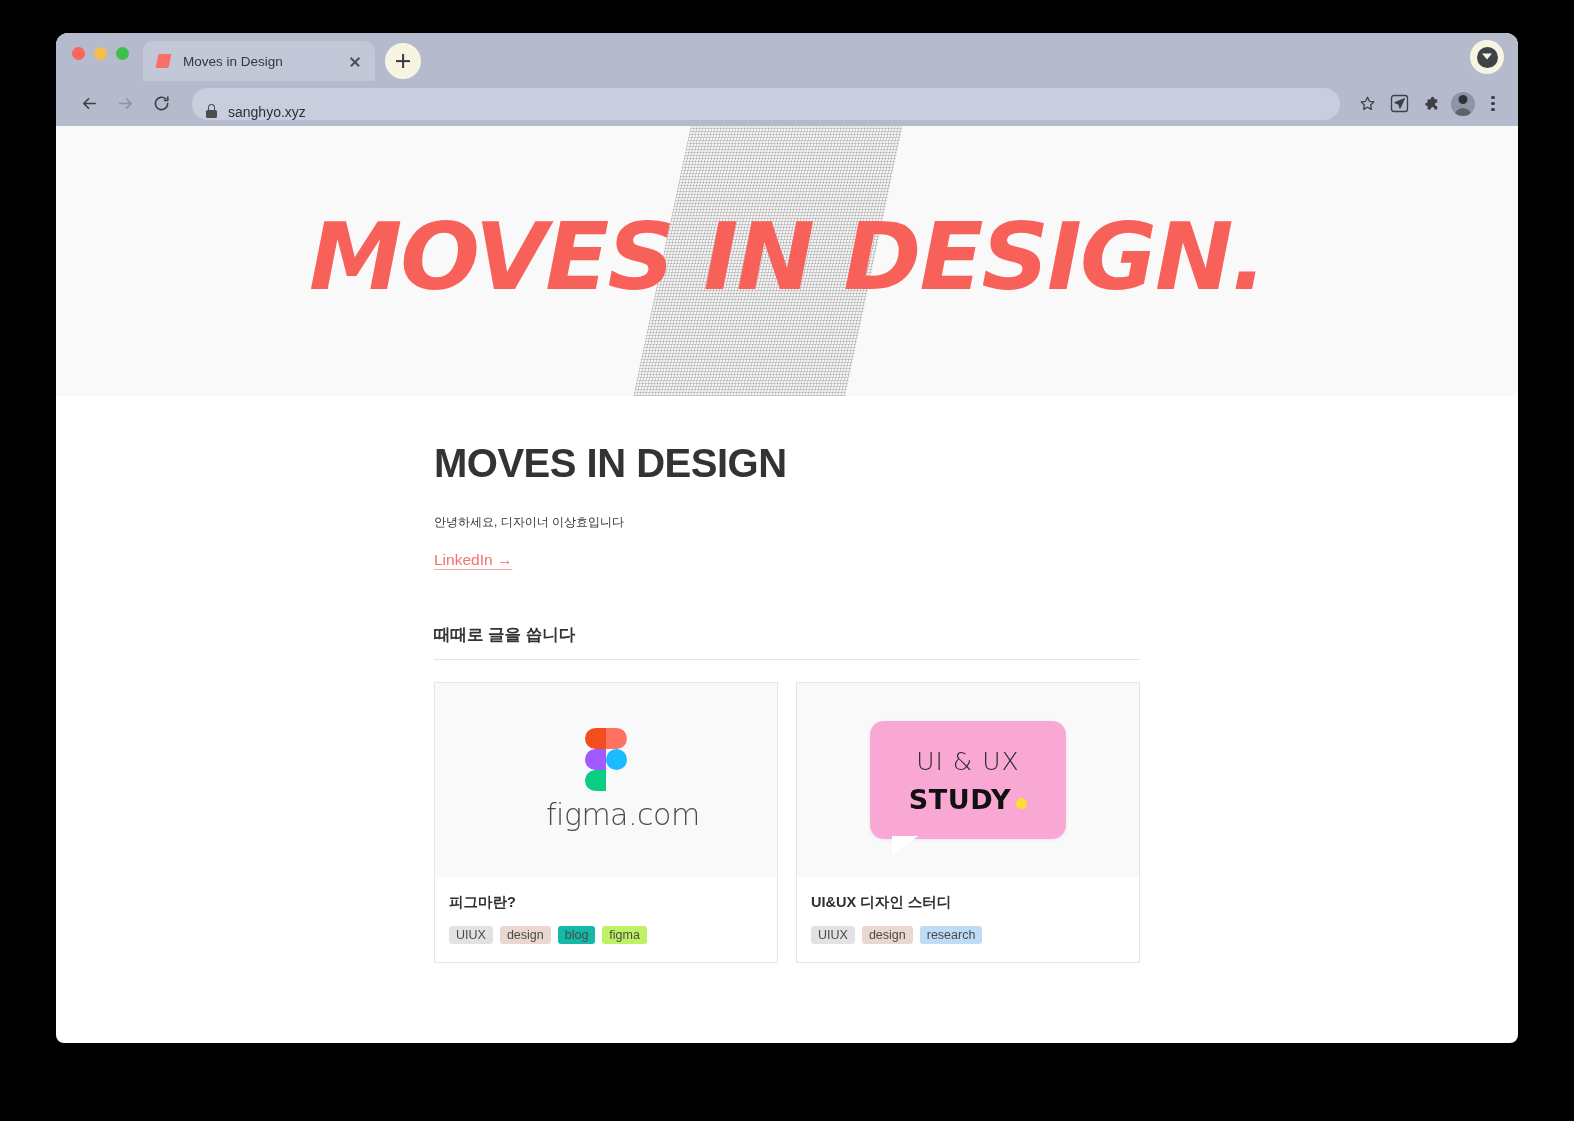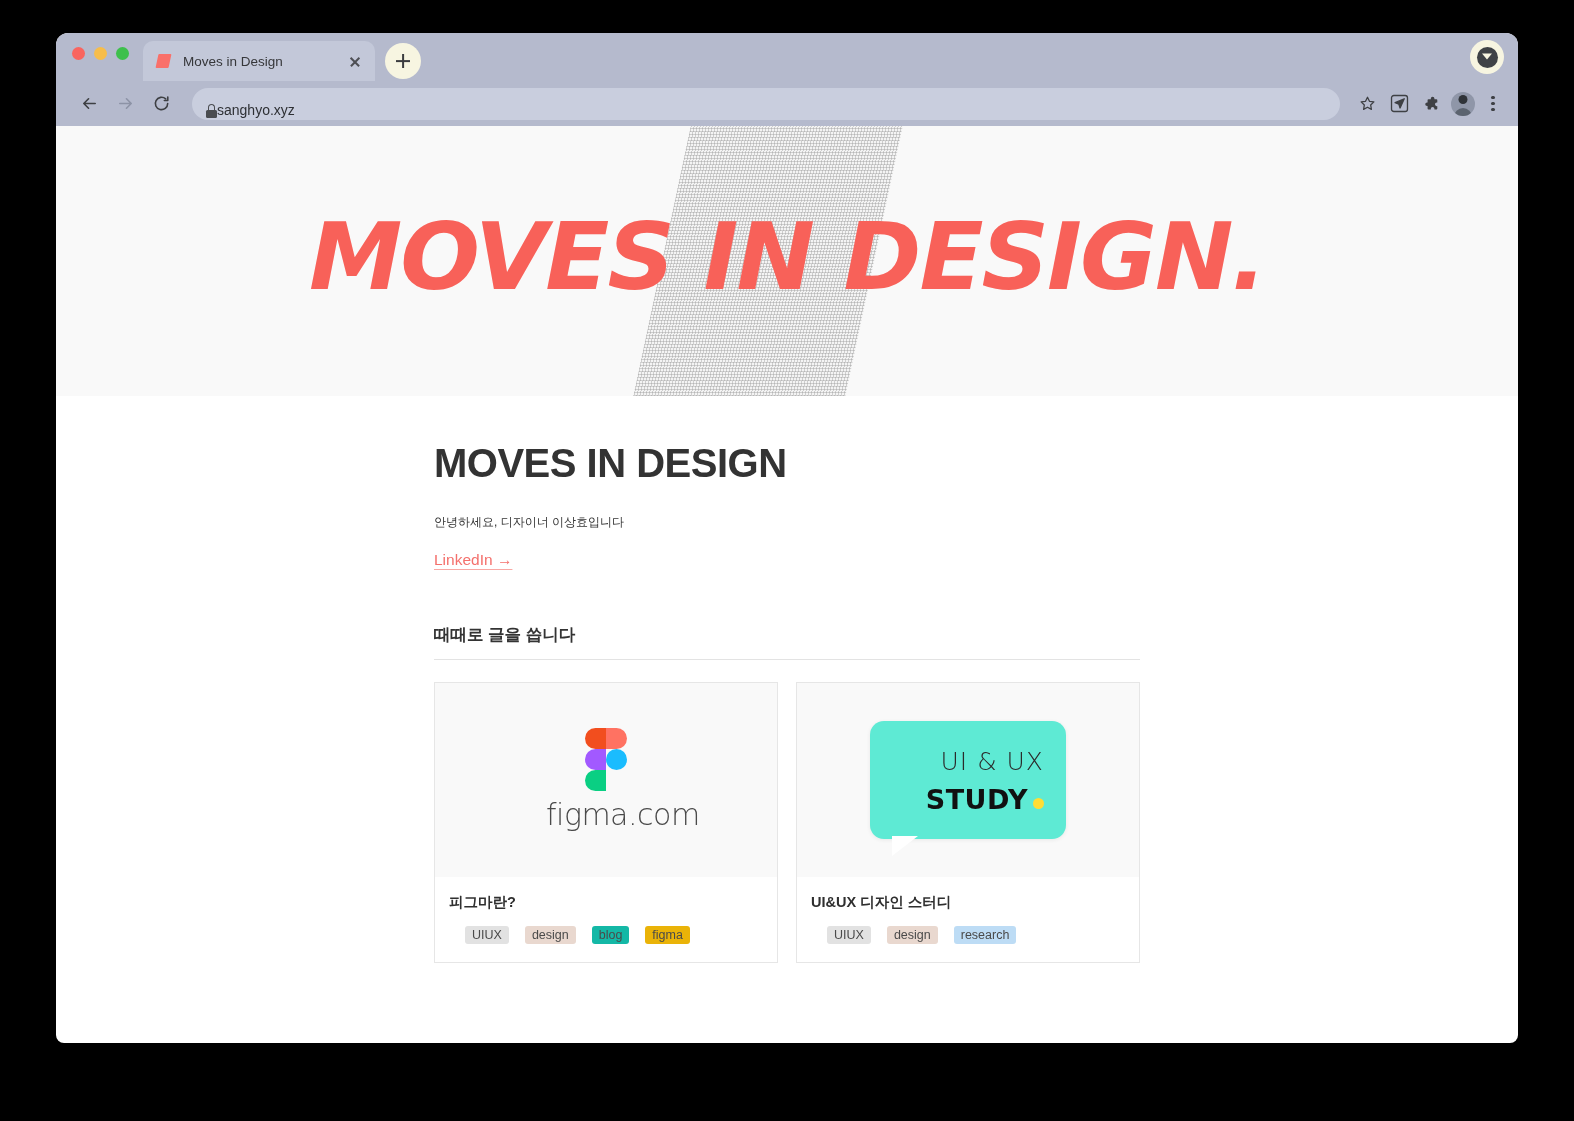--- a/index.html
+++ b/index.html
@@ -154,22 +154,23 @@
   .nav-btn.disabled { color: #8d93a6; }
   .nav-btn svg { display: block; }
 
   .omnibox {
     flex: 1 1 auto;
     height: 32px;
     margin: 0 10px 0 12px;
     background: #c9cede;
     border-radius: 16px;
     display: flex;
-    align-items: flex-end;
-    padding: 2px 14px;
+    align-items: flex-start;
+    padding: 16px 14px;
+    gap: 11px;
   }
   .lock-icon { width: 11px; height: 14px; position: relative; flex: 0 0 auto; }
   .lock-icon .body {
     position: absolute; bottom: 0; left: 0;
     width: 11px; height: 8px; background: #4a4c50; border-radius: 1.5px;
   }
   .lock-icon .shackle {
     position: absolute; top: 0; left: 2.4px;
     width: 6.2px; height: 6.5px;
     border: 1.7px solid #4a4c50;
@@ -305,21 +306,21 @@
     justify-content: center;
     position: relative;
   }
   .card-body { padding: 16px 14px 18px; }
   .card-title {
     font-size: 14.5px;
     font-weight: 700;
     color: #2f2f2f;
     margin-bottom: 14px;
   }
-  .tag-list { display: flex; gap: 16px; flex-wrap: wrap; margin-left: 16px; }
+  .tag-list { display: flex; gap: 7px; flex-wrap: wrap; }
   .tag {
     font-size: 12.5px;
     color: #4a4a4a;
     padding: 2px 7px;
     border-radius: 3px;
   }
 
   
   .figma-mark { width: 120px; text-align: center; }
   .figma-logo { width: 42px; height: 63px; margin: 0 auto 6px; position: relative; }
@@ -333,24 +334,24 @@
     font-size: 30px;
     color: #4a4a4a;
     font-weight: 300;
     letter-spacing: -0.5px;
     font-family: "DejaVu Sans", sans-serif;
   }
 
   
   .bubble-wrap { position: relative; width: 196px; }
   .bubble {
-    background: #5eead4;
+    background: #f9a8d4;
     border-radius: 14px;
     padding: 26px 22px 24px;
-    text-align: right;
+    text-align: center;
     box-shadow: 0 1px 4px rgba(0,0,0,.07);
     position: relative;
   }
   .bubble:after {
     content: "";
     position: absolute;
     left: 22px; bottom: -17px;
     border-left: 0 solid transparent;
     border-right: 26px solid transparent;
     border-top: 20px solid #ffffff;
@@ -512,21 +513,21 @@
               </div>
               <div class="figma-word">figma.com</div>
             </div>
           </div>
           <div class="card-body">
             <div class="card-title">피그마란?</div>
             <div class="tag-list">
               <span class="tag" style="background:#e2e2e2">UIUX</span>
               <span class="tag" style="background:#e9d8cf">design</span>
               <span class="tag" style="background:#14b8a6">blog</span>
-              <span class="tag" style="background:#eab308">figma</span>
+              <span class="tag" style="background:#bef264">figma</span>
             </div>
           </div>
         </div>
 
         <div class="card">
           <div class="card-thumb">
             <div class="bubble-wrap">
               <div class="bubble">
                 <div class="bubble-line1">UI &amp; UX</div>
                 <div>

